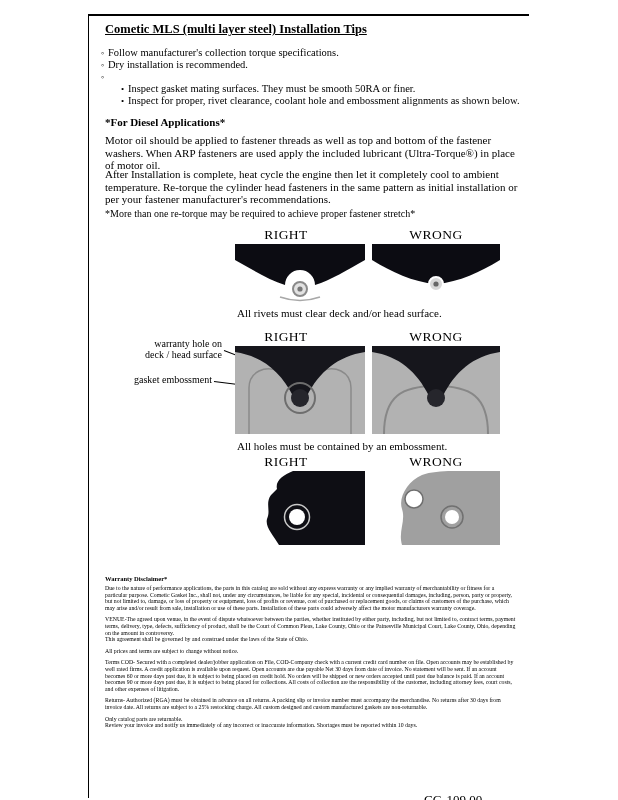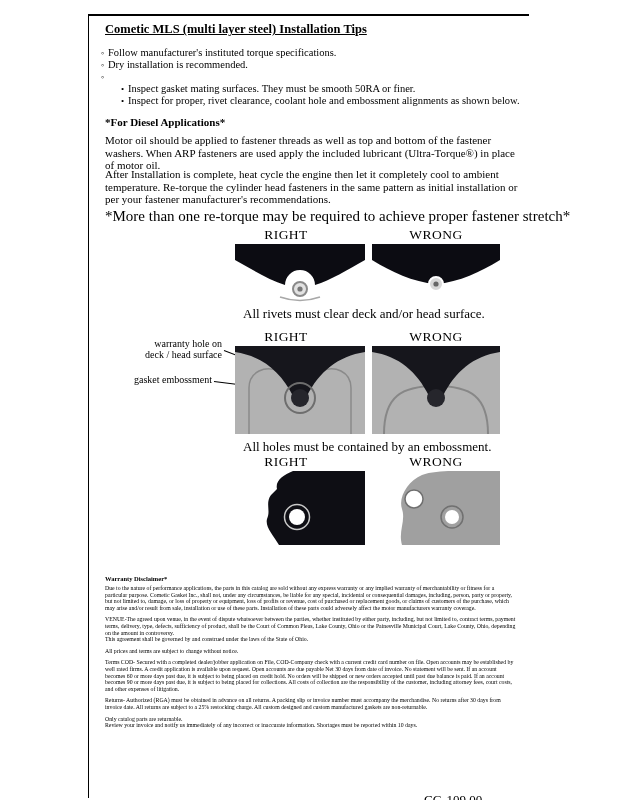--- a/index.html
+++ b/index.html
@@ -17,30 +17,30 @@
     font-size:12.5px; font-weight:bold; text-decoration:underline;
   }
   .bullets { position:absolute; left:97px; top:47px; width:424px; font-size:10.5px; }
   .brow { display:flex; line-height:12px; }
   .brow .marker { width:11px; text-align:center; font-size:9px; flex:0 0 11px; }
   .brow.sub { padding-left:20px; }
   .diesel-heading { position:absolute; left:105px; top:116px; font-size:11px; font-weight:bold; }
   .para { position:absolute; left:105px; width:414px; font-size:11px; line-height:12.5px; }
   .p1 { top:134px; }
   .p2 { top:168px; }
-  .note { position:absolute; left:105px; top:208px; font-size:15px; }
+  .note { position:absolute; left:105px; top:208px; font-size:10px; }
   .hdr { position:absolute; font-size:13.5px; text-align:center; letter-spacing:0.5px; }
   .hdr.l { left:221px; width:130px; }
   .hdr.r { left:372px; width:128px; }
   .row1h { top:227px; } .row2h { top:329px; } .row3h { top:454px; }
   .panel { position:absolute; }
   .pan-r1l { left:235px; top:244px; } .pan-r1r { left:372px; top:244px; }
   .pan-r2l { left:235px; top:346px; } .pan-r2r { left:372px; top:346px; }
   .pan-r3l { left:235px; top:471px; } .pan-r3r { left:372px; top:471px; }
-  .caption { position:absolute; left:243px; font-size:13px; line-height:13px; }
+  .caption { position:absolute; left:237px; font-size:11px; line-height:13px; }
   .cap1 { top:307px; } .cap2 { top:440px; } .cap3 { top:549px; }
   .side-label { position:absolute; font-size:10px; line-height:11px; text-align:right; }
   .lab-coolant { left:118px; top:338px; width:104px; }
   .lab-emboss  { left:106px; top:374px; width:106px; }
   .leader { position:absolute; height:1px; background:#000; transform-origin:left center; }
   .lead1 { left:224px; top:350px; width:74px; transform:rotate(21deg); }
   .lead2 { left:214px; top:381px; width:58px; transform:rotate(7deg); }
   .warranty-heading { position:absolute; left:105px; top:575px; font-size:6.5px; font-weight:bold; }
   .fineprint { position:absolute; left:105px; top:585px; width:412px; font-size:5.8px; line-height:6.6px; }
   .fp { margin:0 0 5px 0; }
@@ -52,21 +52,21 @@
 <body>
 
 <div class="page">
   <div class="frame"></div>
 
   <h1 class="title">Cometic MLS (multi layer steel) Installation Tips</h1>
 
   <div class="bullets">
     <div class="brow">
       <span class="marker">◦</span>
-      <span>Follow manufacturer's instituted torque specifications.</span>
+      <span>Follow manufacturer's collection torque specifications.</span>
     </div>
     <div class="brow">
       <span class="marker">◦</span>
       <span>Dry installation is recommended.</span>
     </div>
     <div class="brow">
       <span class="marker">◦</span>
     </div>
     <div class="brow sub">
       <span class="marker">•</span>

